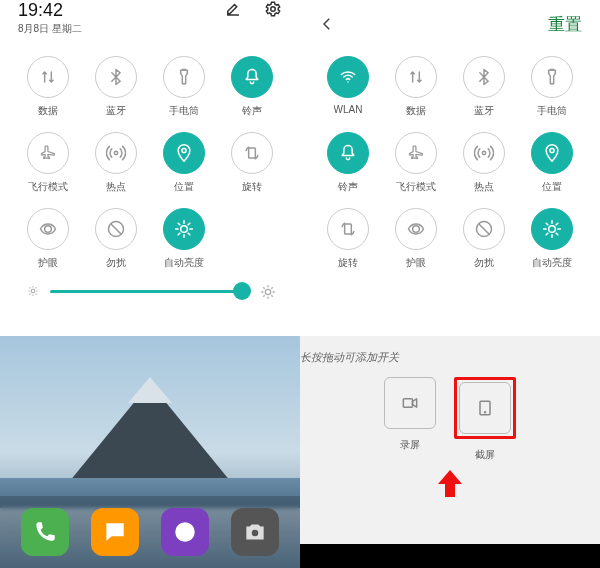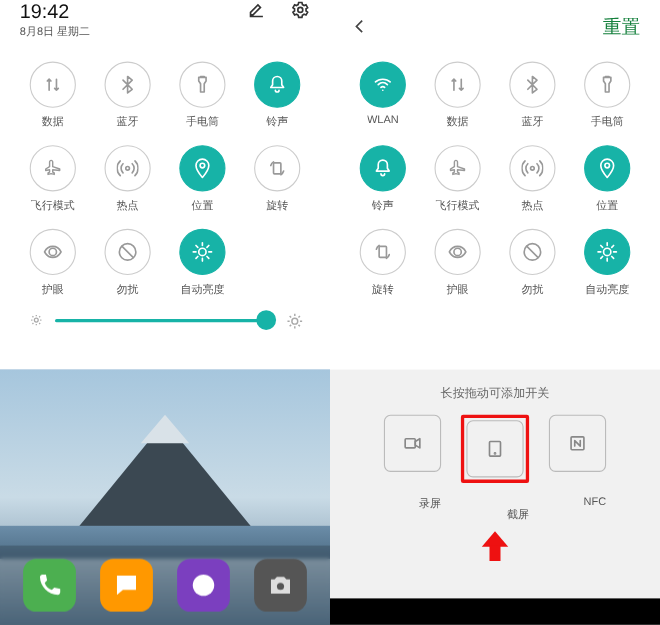--- a/index.html
+++ b/index.html
@@ -37,23 +37,23 @@
   .app.msg { background: #ff9800; }
   .app.browser { background: #7b3fbf; }
   .app.camera { background: #555; }
 
   
   .edit-header { height: 48px; display: flex; align-items: center; padding: 0 18px; }
   .back { font-size: 20px; color: #444; }
   .reset { margin-left: auto; font-size: 17px; color: #15803d; }
 
   .add-section { position: absolute; bottom: 0; left: 0; width: 300px; height: 232px; background: #f1f1f1; }
-  .add-hint { text-align: center; font-size: 11px; color: #666; padding: 14px 0 10px; }
+  .add-hint { font-size: 11px; color: #666; padding: 14px 0 10px; font-style: italic; }
   .add-grid { display: flex; justify-content: center; gap: 18px; padding-top: 2px; }
-  .add-tile { display: flex; flex-direction: column; align-items: flex-end; gap: 22px; }
+  .add-tile { display: flex; flex-direction: column; align-items: center; gap: 9px; }
   .sq { width: 52px; height: 52px; border: 1.5px solid #bbb; border-radius: 6px; display: flex; align-items: center; justify-content: center; color: #888; background:#f1f1f1; }
   .highlight-box { border: 3px solid #e11; padding: 2px; border-radius: 2px; }
   .highlight-box .sq { border-color:#bbb; }
   .arrow-up { margin: 8px auto 0; width: 0; height: 0; border-left: 12px solid transparent; border-right: 12px solid transparent; border-bottom: 14px solid #e11; position: relative; }
   .arrow-up::after { content:""; position:absolute; top:13px; left:-5px; width:10px; height:14px; background:#e11; }
   .nav-bar { position: absolute; bottom: 0; left:0; right:0; height: 24px; background: #000; }
 
   svg { display:block; }
 </style>
 </head>
@@ -359,29 +359,20 @@
             <div class="highlight-box">
               <div class="sq">
                 <svg viewBox="0 0 24 24" width="20" height="20" fill="none" stroke="currentColor" stroke-width="1.8" stroke-linecap="round" stroke-linejoin="round">
                   <rect x="6" y="4" width="12" height="16" rx="1"></rect>
                   <circle cx="12" cy="17" r="0.6"></circle>
                 </svg>
               </div>
             </div>
             <div class="tile-label">截屏</div>
           </div>
-          <div class="add-tile">
-            <div class="sq">
-              <svg viewBox="0 0 24 24" width="20" height="20" fill="none" stroke="currentColor" stroke-width="1.8" stroke-linecap="round" stroke-linejoin="round">
-                <rect x="5" y="5" width="14" height="14" rx="1"></rect>
-                <path d="M9 15V9l6 6V9"></path>
-              </svg>
-            </div>
-            <div class="tile-label">NFC</div>
-          </div>
         </div>
       <div style="text-align:center;">
         <div class="arrow-up"></div>
       </div>
       <div class="nav-bar"></div>
     </div>
   </div>
 
 </div>
 

